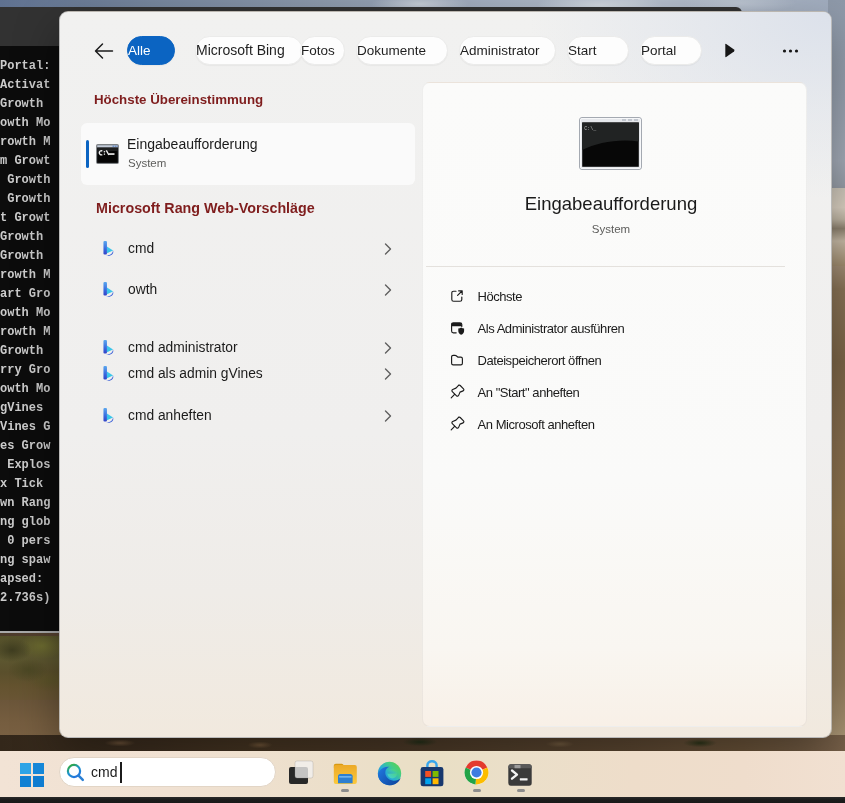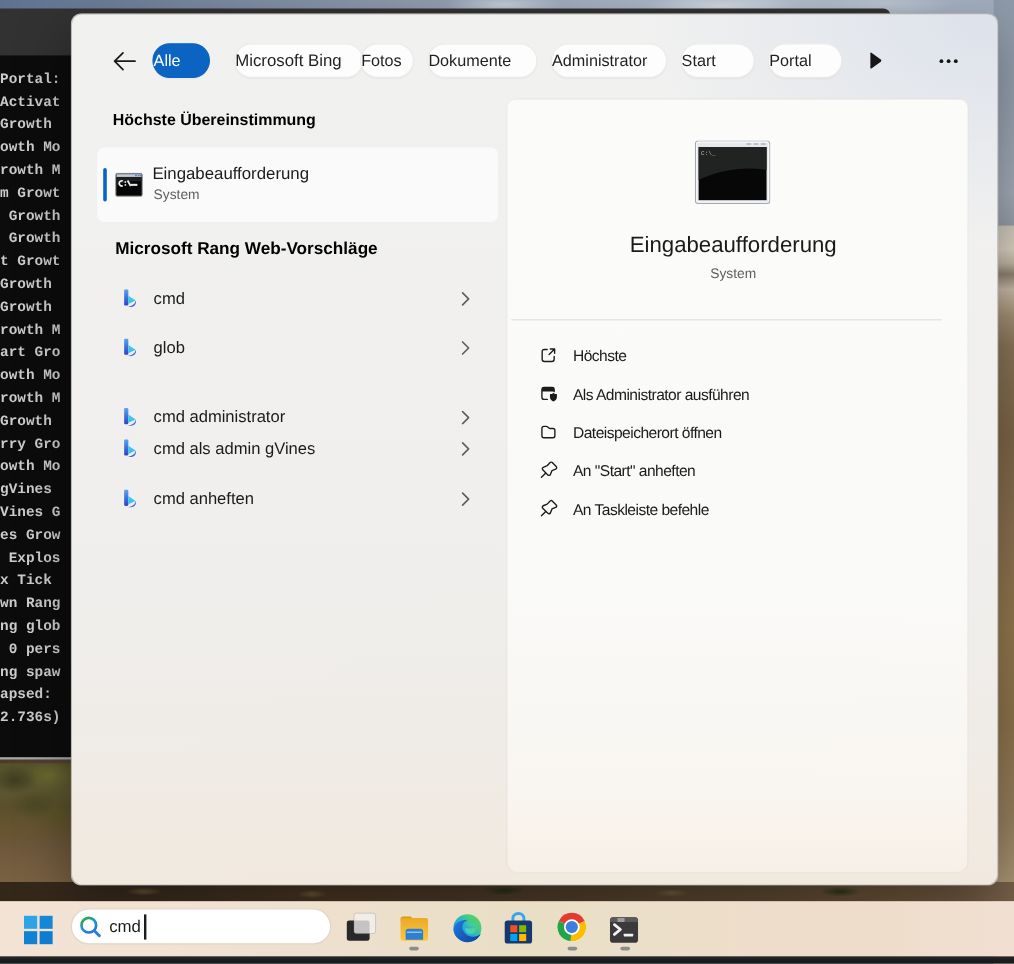--- a/index.html
+++ b/index.html
@@ -51,21 +51,21 @@
     background:linear-gradient(180deg,#fbfbfa 0%,#fafaf9 62%,#f9f6f1 88%,#f8f0e7 100%);
     border:1px solid rgba(0,0,0,0.05); }
 
   
   .pill { position:absolute; top:36px; height:29px; border-radius:15px; background:#fdfdfd;
     border:1px solid #ebebea; box-shadow:0 1px 1px rgba(0,0,0,0.04);
     font-size:13.5px; color:#1f1f1f; text-align:left; line-height:27px; }
   #pillAlle { left:127px; width:48px; background:#0b64c2; border:1px solid #0b64c2; color:#ffffff; }
 
   
-  .h1 { position:absolute; font-size:14px; font-weight:bold; color:#000000; }
+  .h1 { position:absolute; font-size:14px; font-weight:bold; color:#7f1d1d; }
   #selitem { left:81px; top:123px; width:334px; height:62px; border-radius:6px;
     background:rgba(253,253,253,0.72); }
   #selbar { left:86px; top:140px; width:3px; height:28px; border-radius:2px; background:#0b64c2; }
   .bingrow { position:absolute; left:81px; width:334px; height:40px; }
   .bingtxt { position:absolute; left:47px; top:12px; font-size:13.8px; color:#1b1b1b; line-height:16px; }
 
   
   #rtitle { left:422px; top:193px; width:378px; text-align:center; font-size:18.5px; color:#1a1a1a; }
   #rsub { left:422px; top:223px; width:378px; text-align:center; font-size:11.5px; color:#5d5d5b; }
   #rdivider { left:426px; top:266px; width:359px; height:1px; background:#e4e1dd; }
@@ -208,21 +208,21 @@
     </svg>
     <span class="bingtxt">cmd</span>
     <svg width="8" height="12" viewBox="0 0 7 12" style="position:absolute;left:303px;top:14px">
       <use href="#chev"></use>
     </svg>
   </div>
   <div class="bingrow" style="top:270px">
     <svg width="11" height="15" viewBox="0 0 10.5 15" style="position:absolute;left:22px;top:12px">
       <use href="#bingicon"></use>
     </svg>
-    <span class="bingtxt">glob</span>
+    <span class="bingtxt">owth</span>
     <svg width="8" height="12" viewBox="0 0 7 12" style="position:absolute;left:303px;top:14px">
       <use href="#chev"></use>
     </svg>
   </div>
   <div class="bingrow" style="top:328px">
     <svg width="11" height="15" viewBox="0 0 10.5 15" style="position:absolute;left:22px;top:12px">
       <use href="#bingicon"></use>
     </svg>
     <span class="bingtxt">cmd administrator</span>
     <svg width="8" height="12" viewBox="0 0 7 12" style="position:absolute;left:303px;top:14px">
@@ -286,21 +286,21 @@
   <div class="action" style="top:383px">
     <svg width="16" height="16" viewBox="0 0 16 16" style="position:absolute;left:0;top:1px">
       <use href="#pinicon"></use>
     </svg>
     <span class="acttxt">An "Start" anheften</span>
   </div>
   <div class="action" style="top:415px">
     <svg width="16" height="16" viewBox="0 0 16 16" style="position:absolute;left:0;top:1px">
       <use href="#pinicon"></use>
     </svg>
-    <span class="acttxt">An Taskleiste befehle</span>
+    <span class="acttxt">An Microsoft anheften</span>
   </div>
 
   <div class="abs" id="taskbar"></div>
   <div class="abs" id="blackstrip"></div>
 
   <svg class="abs" style="left:20px;top:763px" width="24" height="24" viewBox="0 0 24 24">
     <rect x="0" y="0" width="11" height="11" fill="#2ea4e6"></rect>
     <rect x="13" y="0" width="11" height="11" fill="#1587d8"></rect>
     <rect x="0" y="13" width="11" height="11" fill="#1181d3"></rect>
     <rect x="13" y="13" width="11" height="11" fill="#0e7cd0"></rect>

